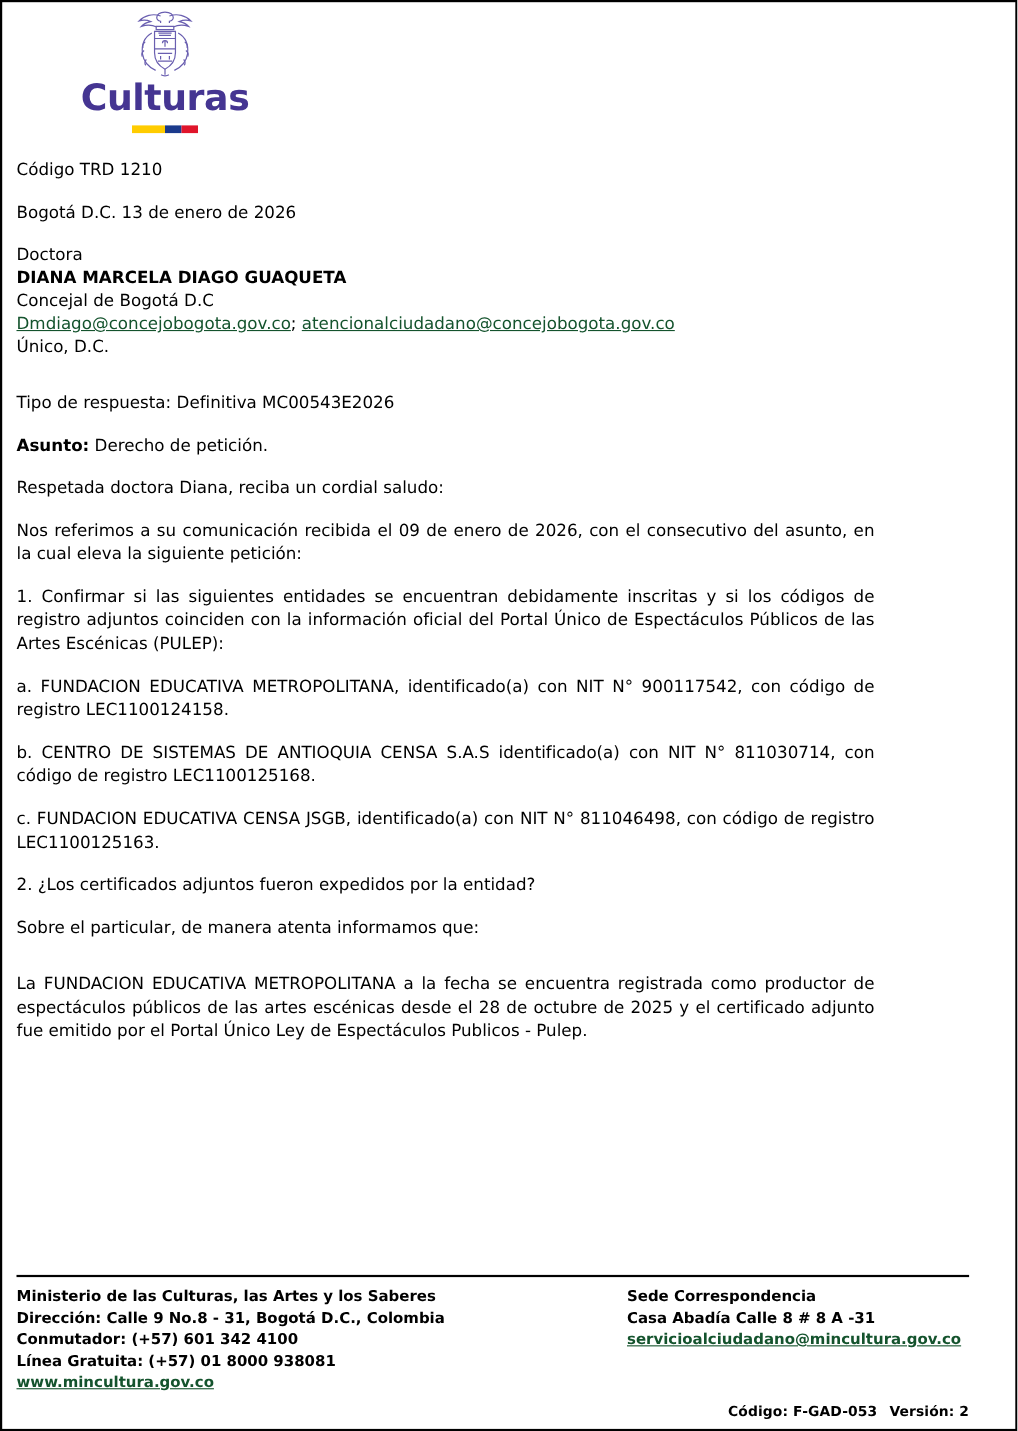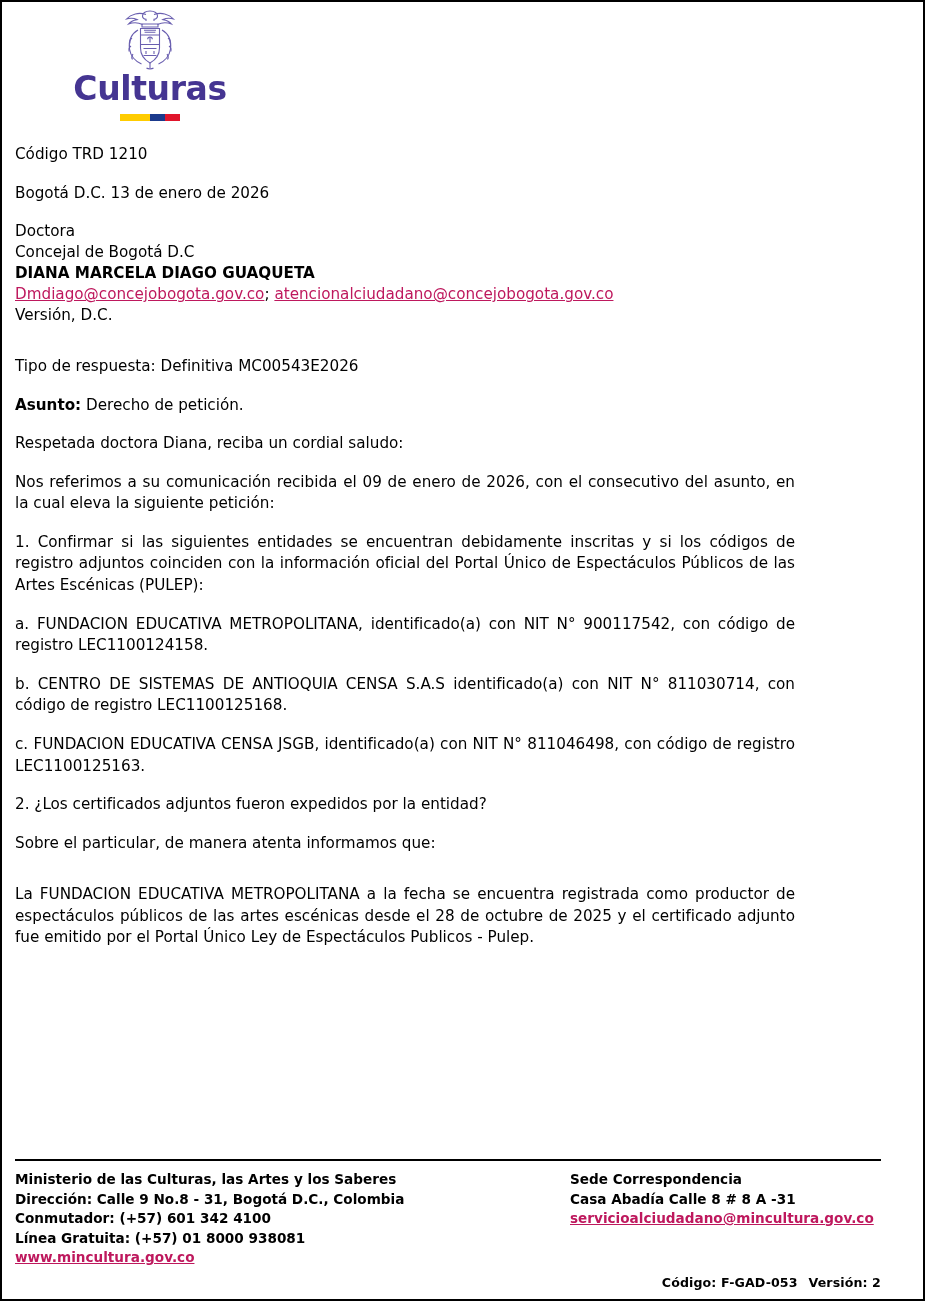--- a/index.html
+++ b/index.html
@@ -78,21 +78,21 @@
   }
   .doc-body p {
     margin: 0 0 17px 0;
   }
   .tight { margin-bottom: 0 !important; }
   .just  { text-align: justify; text-justify: inter-word; }
   b, .bold { font-weight: 700; }
   .gap-lg { height: 13px; }
 
   a.link, .link {
-    color: #be185d;
+    color: #14532d;
     text-decoration: underline;
     word-break: break-word;
   }
   .addr-line { line-height: 1.38; }
 
   
   .footer {
     position: absolute;
     left: 0;
     top: 1157px;
@@ -165,24 +165,24 @@
       </div>
     </div>
 
     <div class="doc-body">
 
       <p>Código TRD 1210</p>
 
       <p>Bogotá D.C.  13 de enero de 2026</p>
 
       <p class="tight addr-line">Doctora</p>
+      <p class="tight addr-line bold">DIANA MARCELA DIAGO GUAQUETA</p>
       <p class="tight addr-line">Concejal de Bogotá D.C</p>
-      <p class="tight addr-line bold">DIANA MARCELA DIAGO GUAQUETA</p>
       <p class="tight addr-line"><a class="link" href="#">Dmdiago@concejobogota.gov.co</a><span>; </span><a class="link" href="#">atencionalciudadano@concejobogota.gov.co</a></p>
-      <p class="addr-line">Versión, D.C.</p>
+      <p class="addr-line">Único, D.C.</p>
 
       <div class="gap-lg"></div>
 
       <p>Tipo de respuesta: Definitiva MC00543E2026</p>
 
       <p><b>Asunto:</b><span> Derecho de petición.</span></p>
 
       <p>Respetada doctora Diana, reciba un cordial saludo:</p>
 
       <p class="just">Nos referimos a su comunicación recibida el 09 de enero de 2026, con el consecutivo del asunto, en la cual eleva la siguiente petición:</p>

